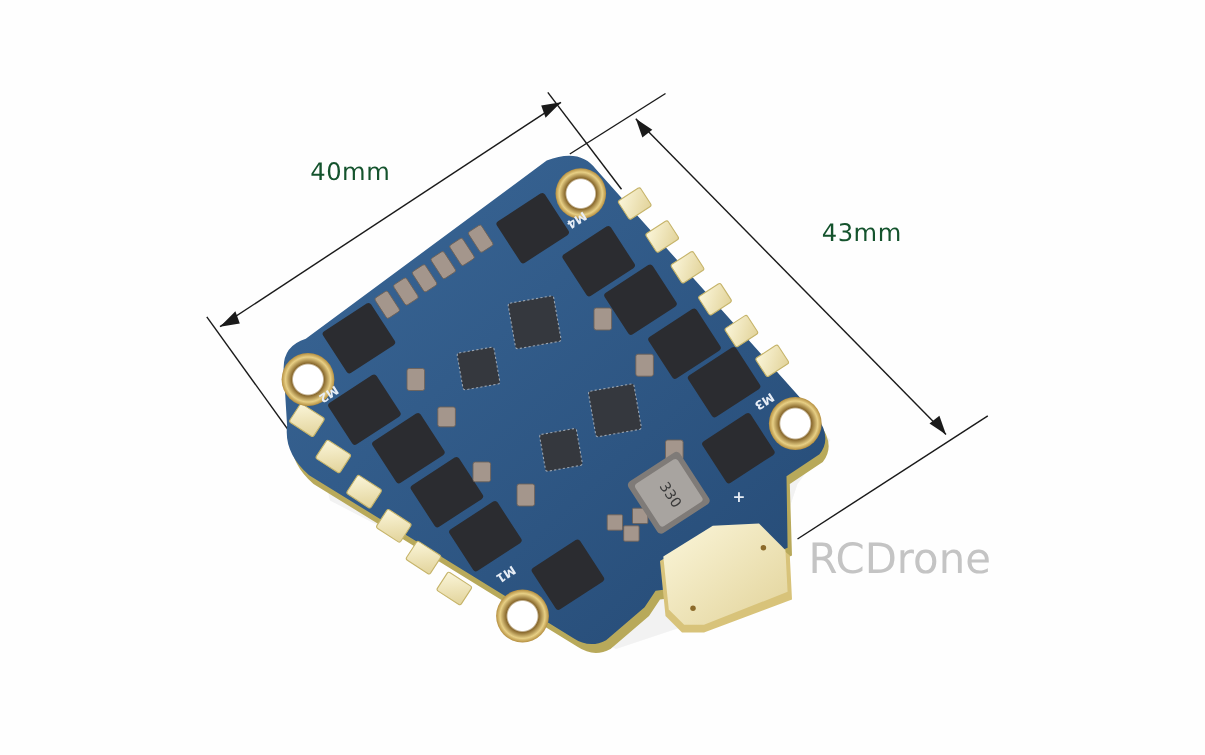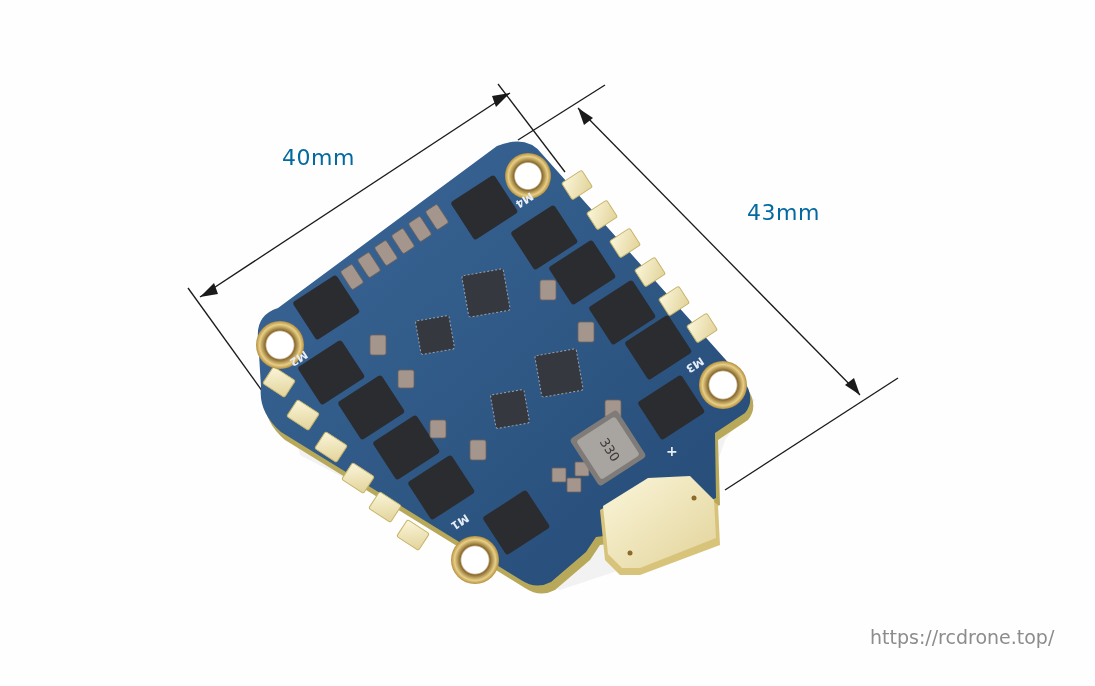--- a/index.html
+++ b/index.html
@@ -7,21 +7,21 @@
       width: 1095px; height: 686px; overflow: hidden;
       background: #fefefe;
       font-family: "DejaVu Sans", sans-serif;
       position: relative;
     }
     .stage { position: absolute; left: 0; top: 0; width: 1095px; height: 686px; }
     .dim-label {
       position: absolute;
       font-family: "DejaVu Sans", sans-serif;
       font-size: 22px;
-      color: #0369a1;
+      color: #14532d;
       letter-spacing: 0.5px;
       text-align: right;
     }
     .watermark {
       position: absolute;
       font-family: "DejaVu Sans", sans-serif;
       font-size: 38px;
       color: #c4c4c4;
     }
     .url {
@@ -164,14 +164,14 @@
       <text x="455" y="525" transform="rotate(147 462 521)">M1</text>
       <text x="666" y="456" font-size="14">+</text>
     </g>
     <g>
       <text x="598" y="452" font-family="DejaVu Sans, sans-serif" font-size="13" fill="#3a3a3a" transform="rotate(57 608 448)">330</text>
     </g>
   </svg>
 
   <div class="dim-label" style="left:282px; top:145px;">40mm</div>
   <div class="dim-label" style="left:735px; top:200px;margin-left:12px;">43mm</div>
-  <div class="url" style="left:870px; top:626px;">https://rcdrone.top/</div>
+  <div class="watermark" style="left:735px; top:486px;">RCDrone</div>
 </div>
 
 </body></html>

